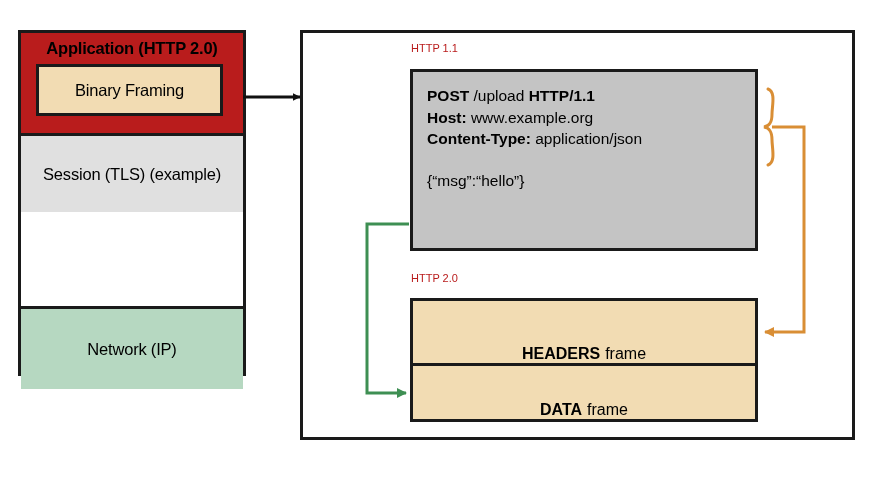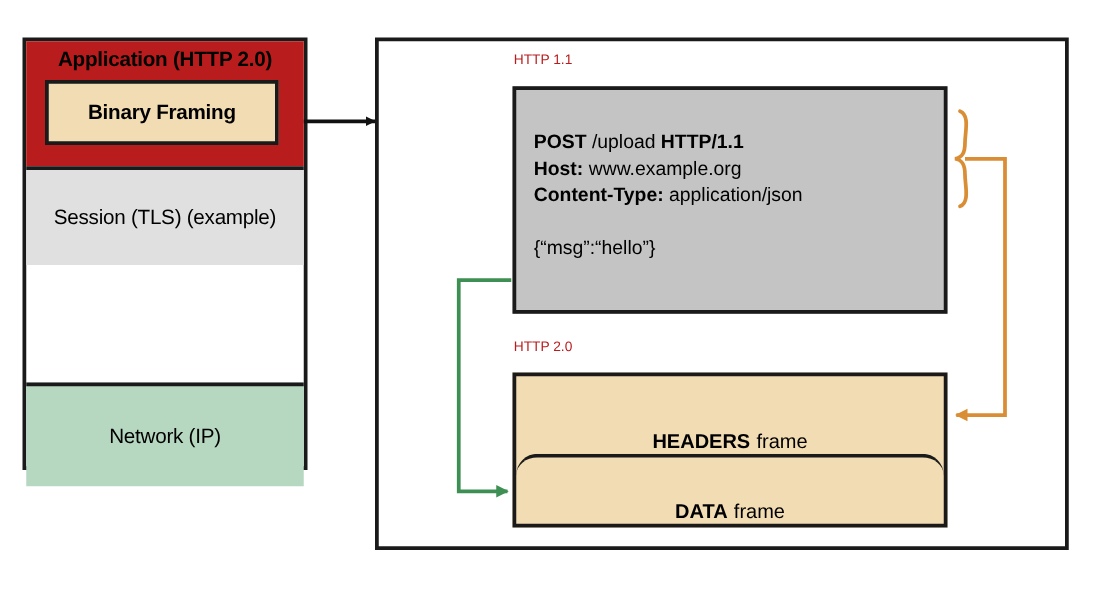--- a/index.html
+++ b/index.html
@@ -63,21 +63,21 @@
     left: 15px;
     top: 31px;
     width: 187px;
     height: 52px;
     box-sizing: border-box;
     border: 3px solid #1a1a1a;
     background: #f2dcb3;
     display: flex;
     align-items: center;
     justify-content: center;
-    font-weight: bold;
+    font-weight: normal;
     font-size: 16.5px;
   }
 
   
   .outer-box {
     position: absolute;
     left: 300px;
     top: 30px;
     width: 555px;
     height: 410px;
@@ -99,21 +99,21 @@
   
   .http11-box {
     position: absolute;
     left: 410px;
     top: 69px;
     width: 348px;
     height: 182px;
     box-sizing: border-box;
     border: 3px solid #1a1a1a;
     background: #c4c4c4;
-    padding: 31px 0 0 14px;
+    padding: 13px 0 0 14px;
   }
   .msg-line {
     font-size: 15.5px;
     line-height: 21.5px;
     white-space: nowrap;
     color: #000;
   }
   .msg-line b { font-weight: bold; }
   .msg-body {
     margin-top: 22px;
@@ -137,21 +137,21 @@
     left: 0;
     width: 100%;
     box-sizing: border-box;
     display: flex;
     align-items: flex-end;
     justify-content: center;
     font-size: 16px;
     white-space: nowrap;
   }
   .frame-headers { top: 0px;  height: 62px; }
-  .frame-data    { top: 62px; height: 56px; border-top: 3px solid #1a1a1a; border-radius: 17px; }
+  .frame-data    { top: 62px; height: 56px; border-top: 3px solid #1a1a1a; }
   .frame-row b { font-weight: bold; }
   .frame-row .lt { font-weight: normal; margin-left: 5px; }
 
   
   #overlay {
     position: absolute;
     left: 0; top: 0;
     width: 889px;
     height: 478px;
     pointer-events: none;

